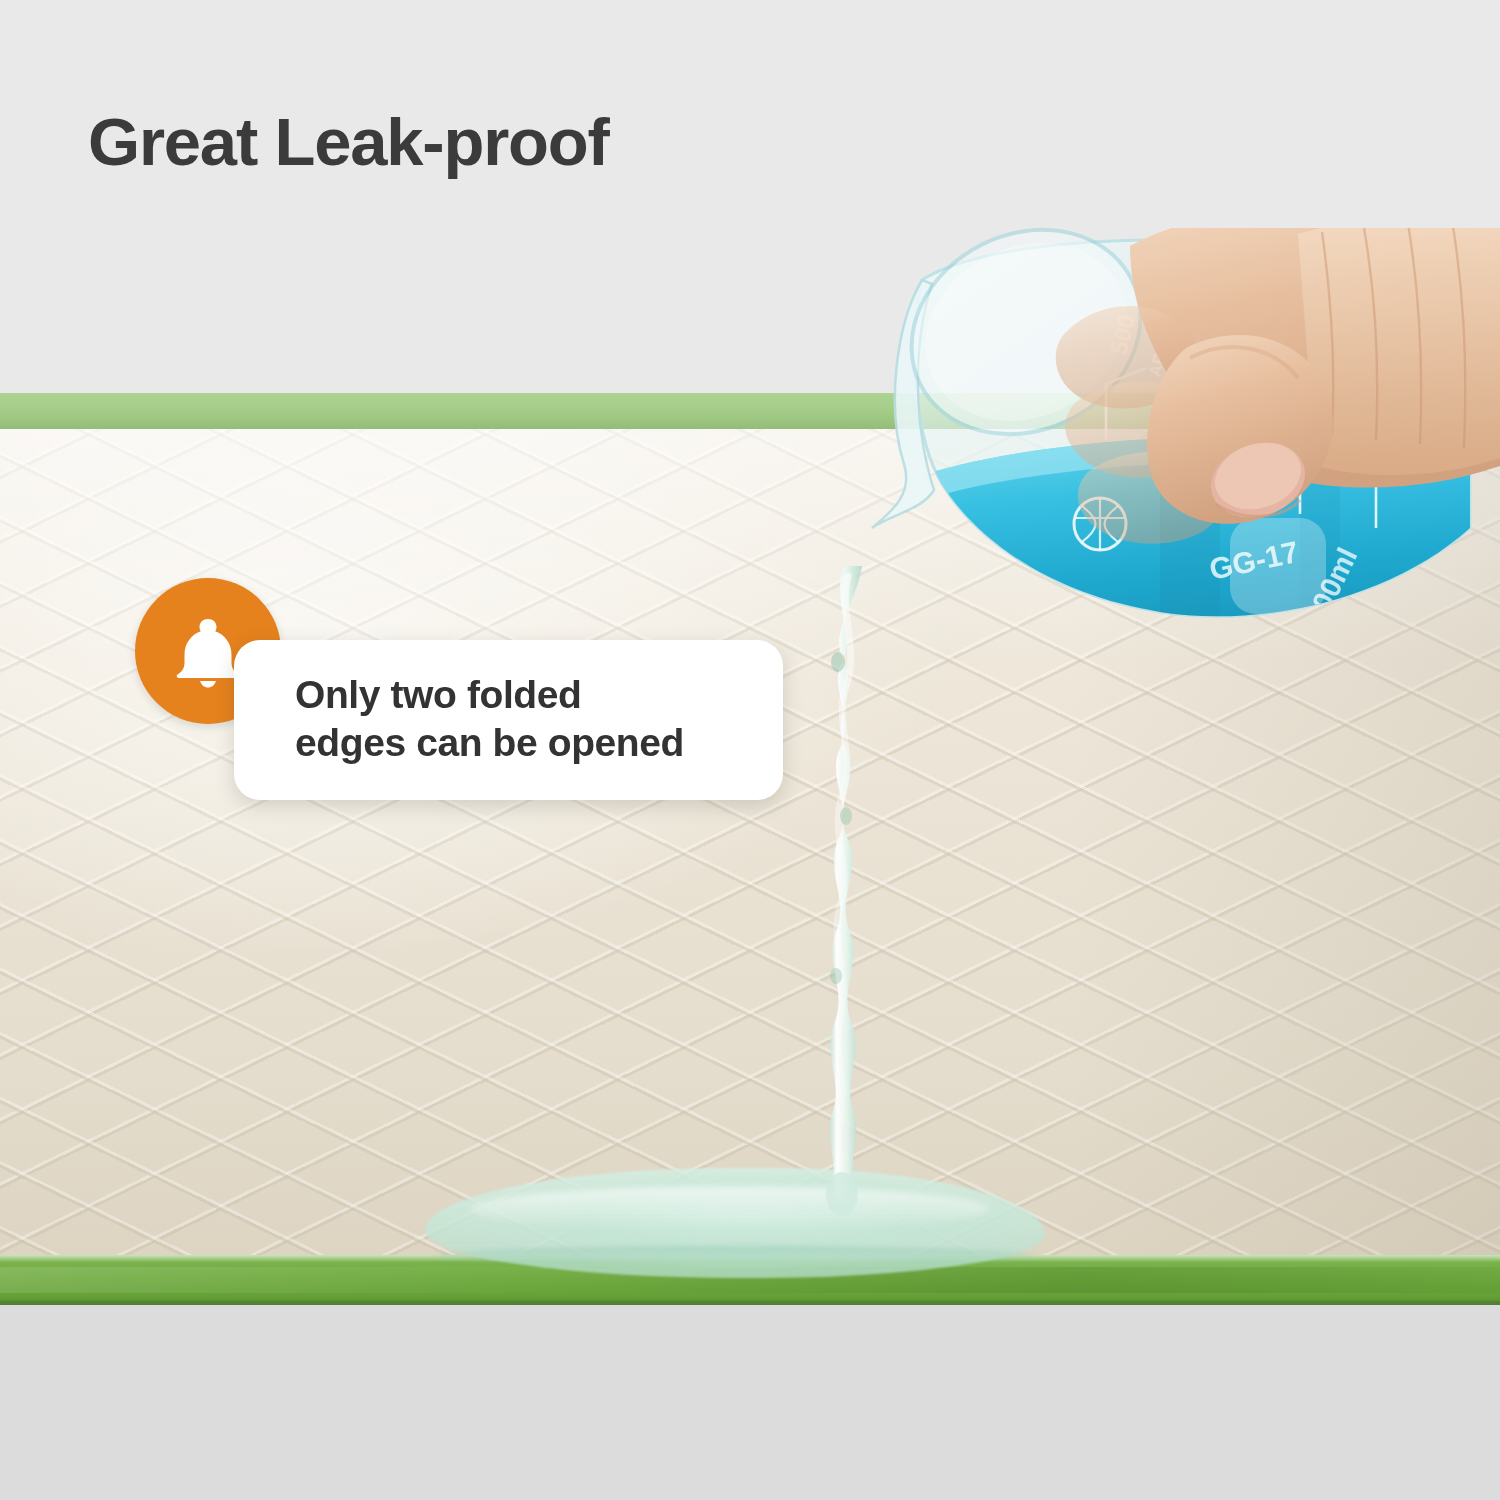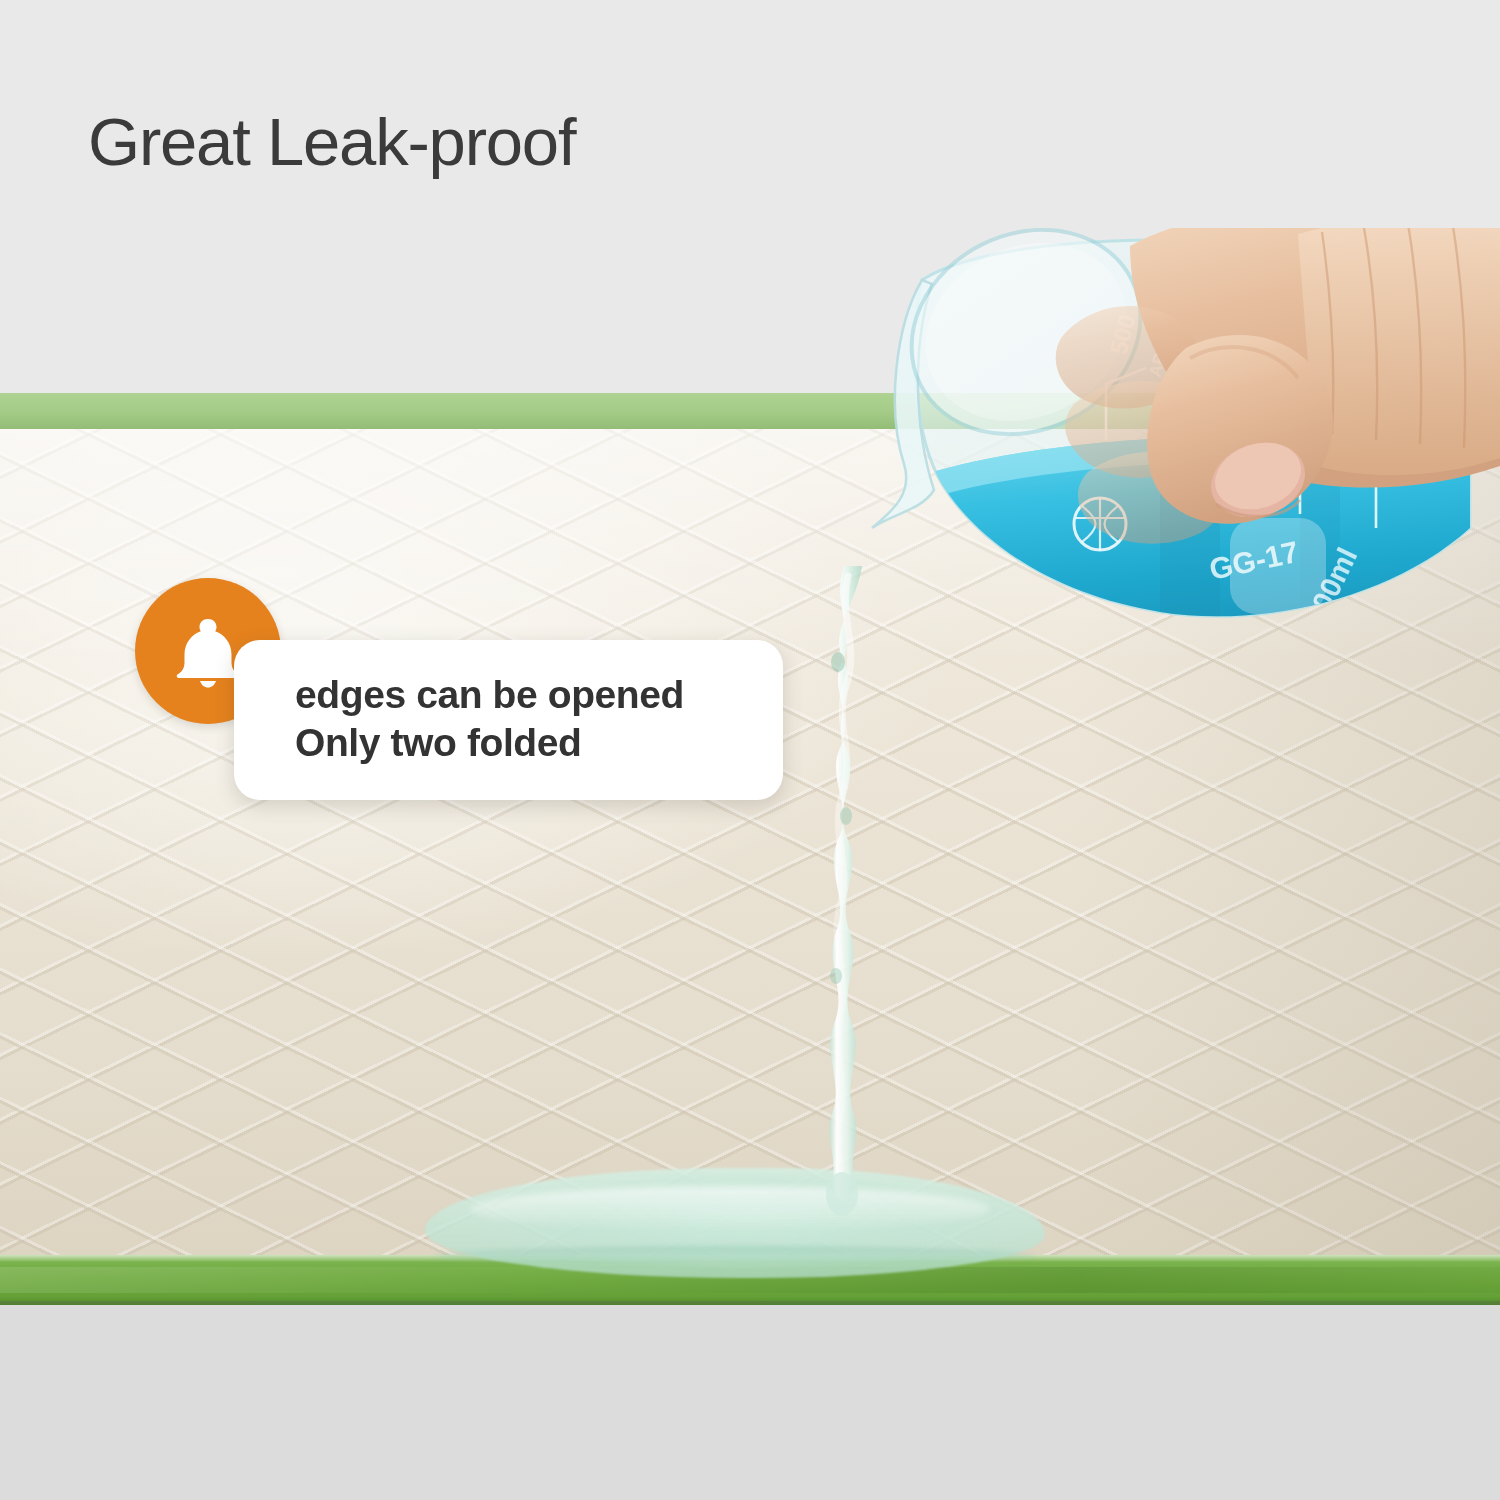--- a/index.html
+++ b/index.html
@@ -8,21 +8,21 @@
     font-family:"Liberation Sans", sans-serif;
     background:#e8e8e8;
     overflow:hidden;
   }
   .stage{position:relative;width:1500px;height:1500px;overflow:hidden;background:#e8e8e8;}
 
   
   .header{position:absolute;left:0;top:0;width:1500px;height:393px;background:#e9e9e9;}
   .headline{
     position:absolute;left:88px;top:108px;
-    font-size:67px;font-weight:normal;letter-spacing:-1.2px;
+    font-size:67px;font-weight:bold;letter-spacing:-1.2px;
     color:#3b3b3b;line-height:1;white-space:nowrap;
   }
   .subhead{
     position:absolute;left:90px;top:214px;
     font-size:41px;font-weight:normal;letter-spacing:-0.3px;
     color:#3d3d3d;line-height:1;white-space:nowrap;
   }
 
   
   .footer-band{position:absolute;left:0;top:1305px;width:1500px;height:195px;background:#dcdcdc;}
@@ -310,18 +310,18 @@
                    C 4.8 65, 4 62.7, 5.5 61.6 L 7 60.5
                    C 10.5 58, 12.5 54.5, 12.5 50 L 12.5 41.5
                    C 12.5 30.8, 19 21.6, 28.8 18.2
                    C 28 17, 27.5 15.6, 27.5 14 C 27.5 9.5, 31 6, 36 6 Z" fill="#ffffff"></path>
           <path d="M28 68 C 29.6 72.4, 32.5 74.5, 36 74.5 C 39.5 74.5, 42.4 72.4, 44 68 Z" fill="#ffffff"></path>
         </svg>
       </span>
     </div>
     <div class="card"></div>
     <div class="card-text">
+      <span>Only two folded</span>
       <span>edges can be opened</span>
-      <span>Only two folded</span>
     </div>
   </div>
 
 </div>
 
 </body></html>

